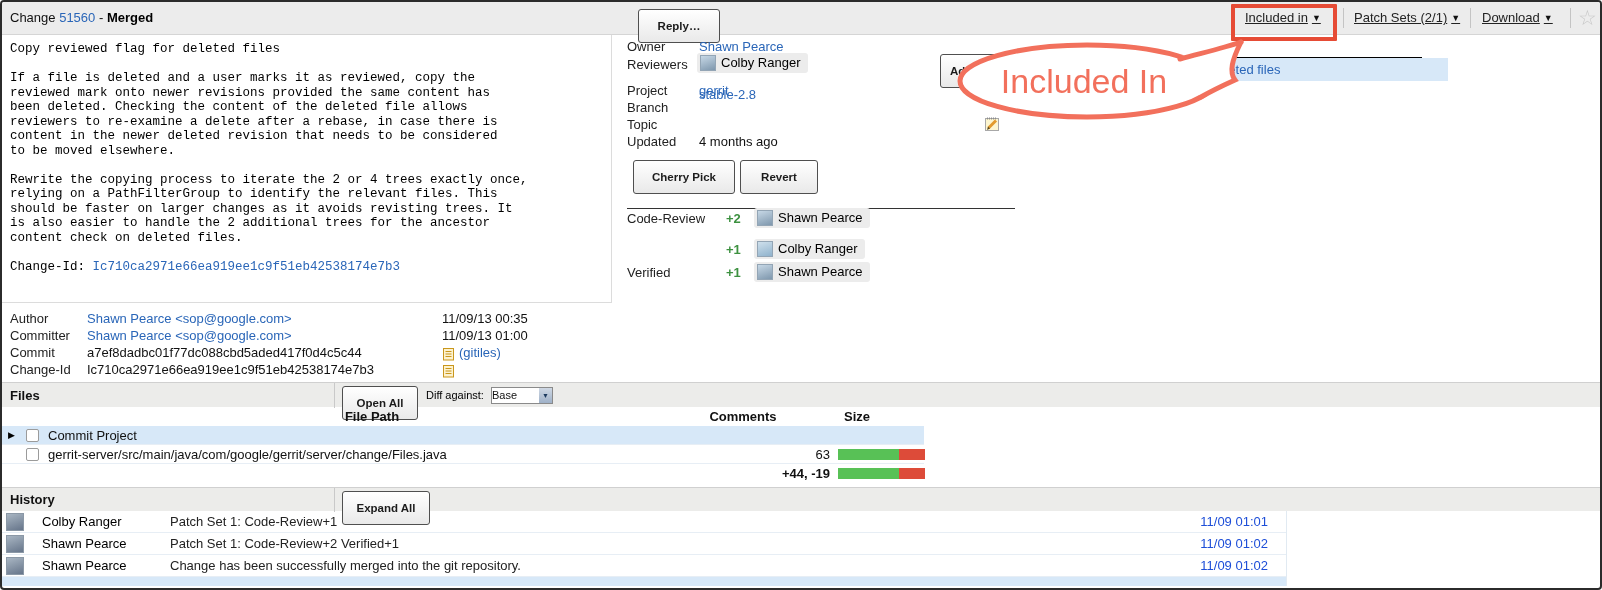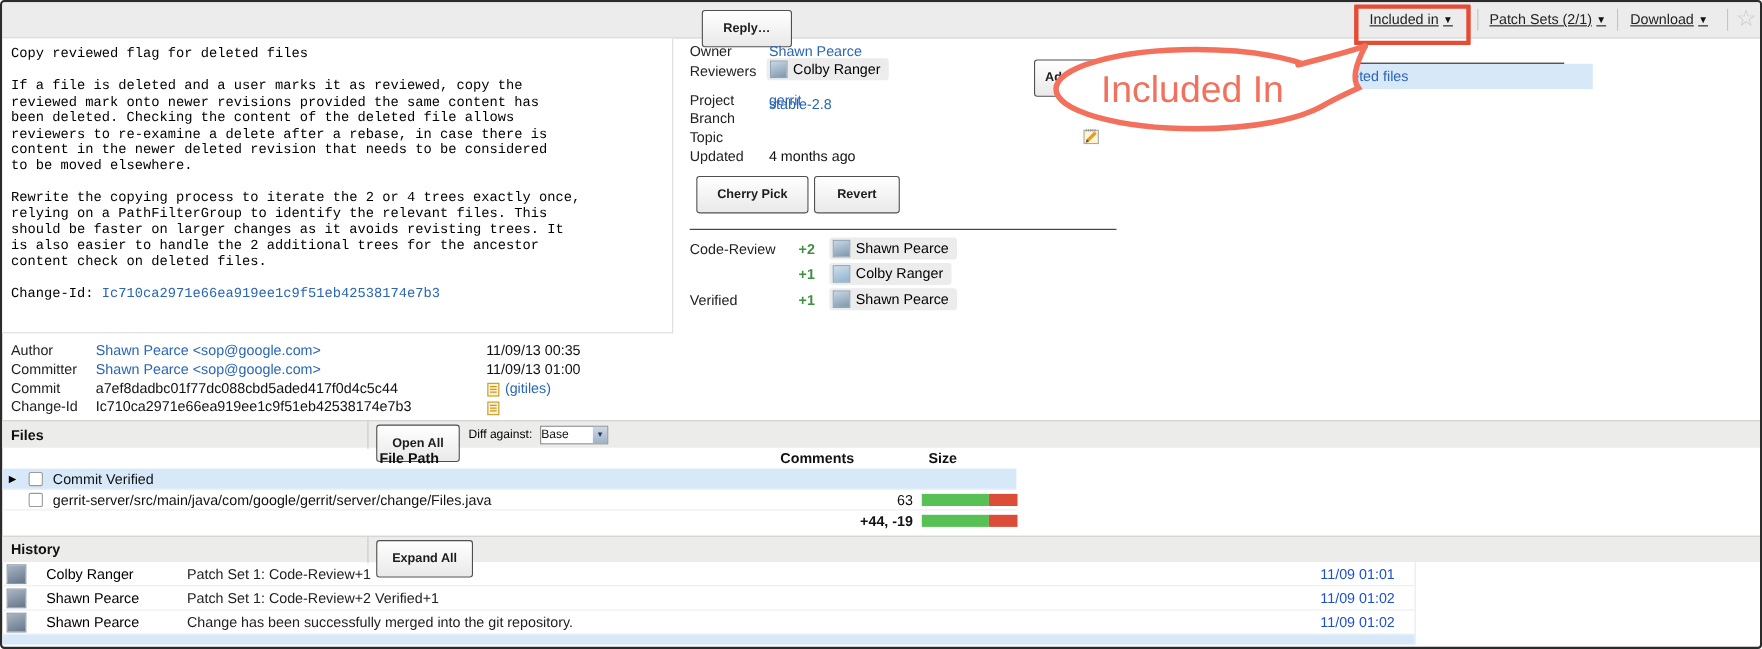--- a/index.html
+++ b/index.html
@@ -60,20 +60,23 @@
   .relrow a{margin-left:3px;}
   .callout{position:absolute;left:930px;top:36px;z-index:40;}
   .callout text{font-family:"Liberation Sans",sans-serif;}
 </style>
 </head>
 <body>
 
 <div class="screen">
 
   <div class="topbar">
+    <div class="title">
+      <span>Change </span><a>51560</a><span> - </span><b>Merged</b>
+    </div>
     <div class="btn abs" style="left:636px;top:7px;width:82px;">Reply…</div>
 
     <div class="menu" style="left:1243px;"><span>Included in</span><span class="arr">▼</span></div>
     <div class="hdiv" style="left:1341px;"></div>
     <div class="menu" style="left:1352px;"><span>Patch Sets (2/1)</span><span class="arr">▼</span></div>
     <div class="hdiv" style="left:1468px;"></div>
     <div class="menu" style="left:1480px;"><span>Download</span><span class="arr">▼</span></div>
     <div class="hdiv" style="left:1568px;"></div>
     <div class="star">☆</div>
   </div>
@@ -158,21 +161,21 @@
     <polygon points="3,15 6,13.5 4,11.5" fill="#5b4a20"></polygon>
   </svg>
   <span class="ilabel" style="top:131px;">Updated</span>
   <span class="ivalue" style="top:131px;">4 months ago</span>
 
   <div class="btn abs" style="left:631px;top:158px;width:102px;">Cherry Pick</div>
   <div class="btn abs" style="left:738px;top:158px;width:78px;">Revert</div>
 
   <div class="sepline"></div>
 
-  <div class="abs" style="left:0;top:214px;height:22px;width:1000px;">
+  <div class="abs" style="left:0;top:206px;height:22px;width:1000px;">
     <span class="ilabel" style="top:2px;">Code-Review</span>
     <span class="score">+2</span>
     <span class="lchip chip">
         <span class="av"></span>
         <span>Shawn Pearce</span>
       </span>
   </div>
   <div class="abs" style="left:0;top:237px;height:22px;width:1000px;">
     <span class="ilabel" style="top:2px;"></span>
     <span class="score">+1</span>
@@ -214,21 +217,21 @@
 
   <div class="abs" style="top:405px;left:0;width:922px;height:19px;">
     <span class="fhead" style="position:absolute;left:300px;width:140px;text-align:center;">File Path</span>
     <span class="fhead" style="position:absolute;left:704px;width:74px;text-align:center;">Comments</span>
     <span class="fhead" style="position:absolute;left:842px;width:46px;">Size</span>
   </div>
 
   <div class="frow sel" style="top:424px;">
     <span class="exp">▶</span>
     <span class="cb"></span>
-    <span class="fpath">Commit Verified</span>
+    <span class="fpath">Commit Project</span>
   </div>
   <div class="frow" style="top:443px;">
     <span class="cb"></span>
     <span class="fpath">gerrit-server/src/main/java/com/google/gerrit/server/change/Files.java</span>
     <span class="sizetext">63</span>
     <span class="bar"><span class="g" style="width:61px;"></span><span class="r" style="width:26px;"></span></span>
   </div>
   <div class="frow" style="top:462px;border-bottom:none;">
     <span class="sizetext" style="font-weight:bold;">+44, -19</span>
     <span class="bar"><span class="g" style="width:61px;"></span><span class="r" style="width:26px;"></span></span>

